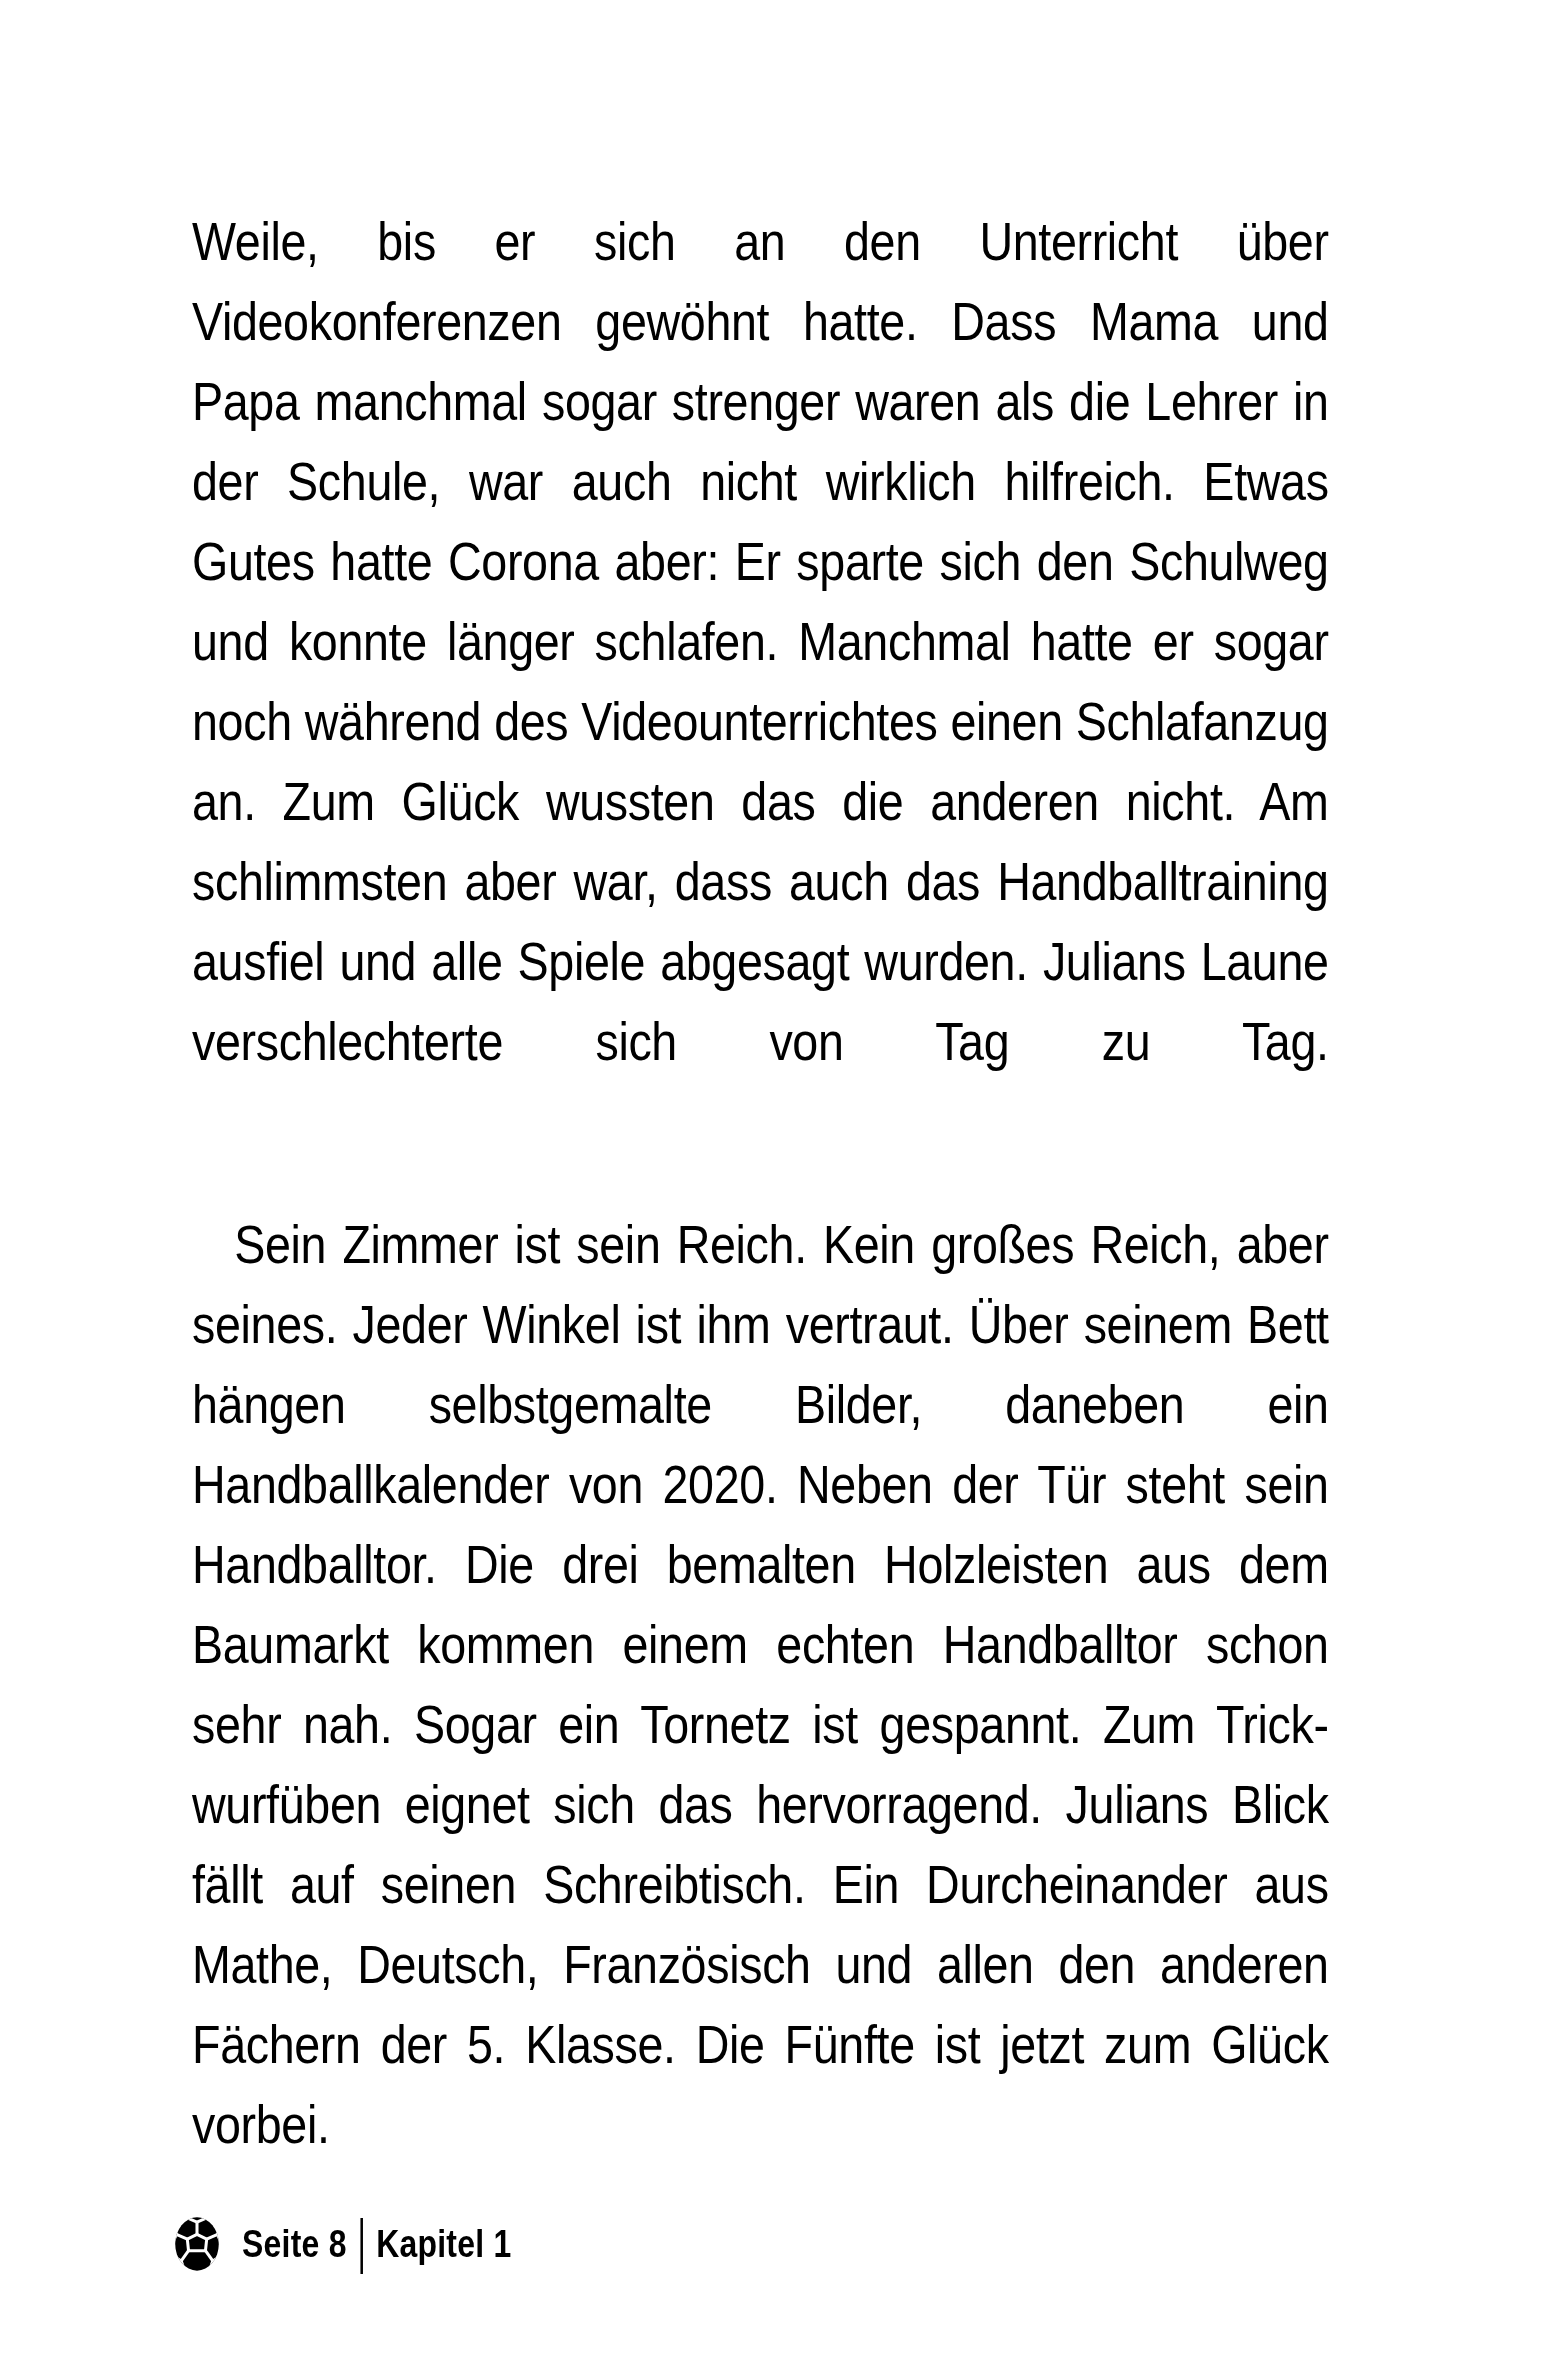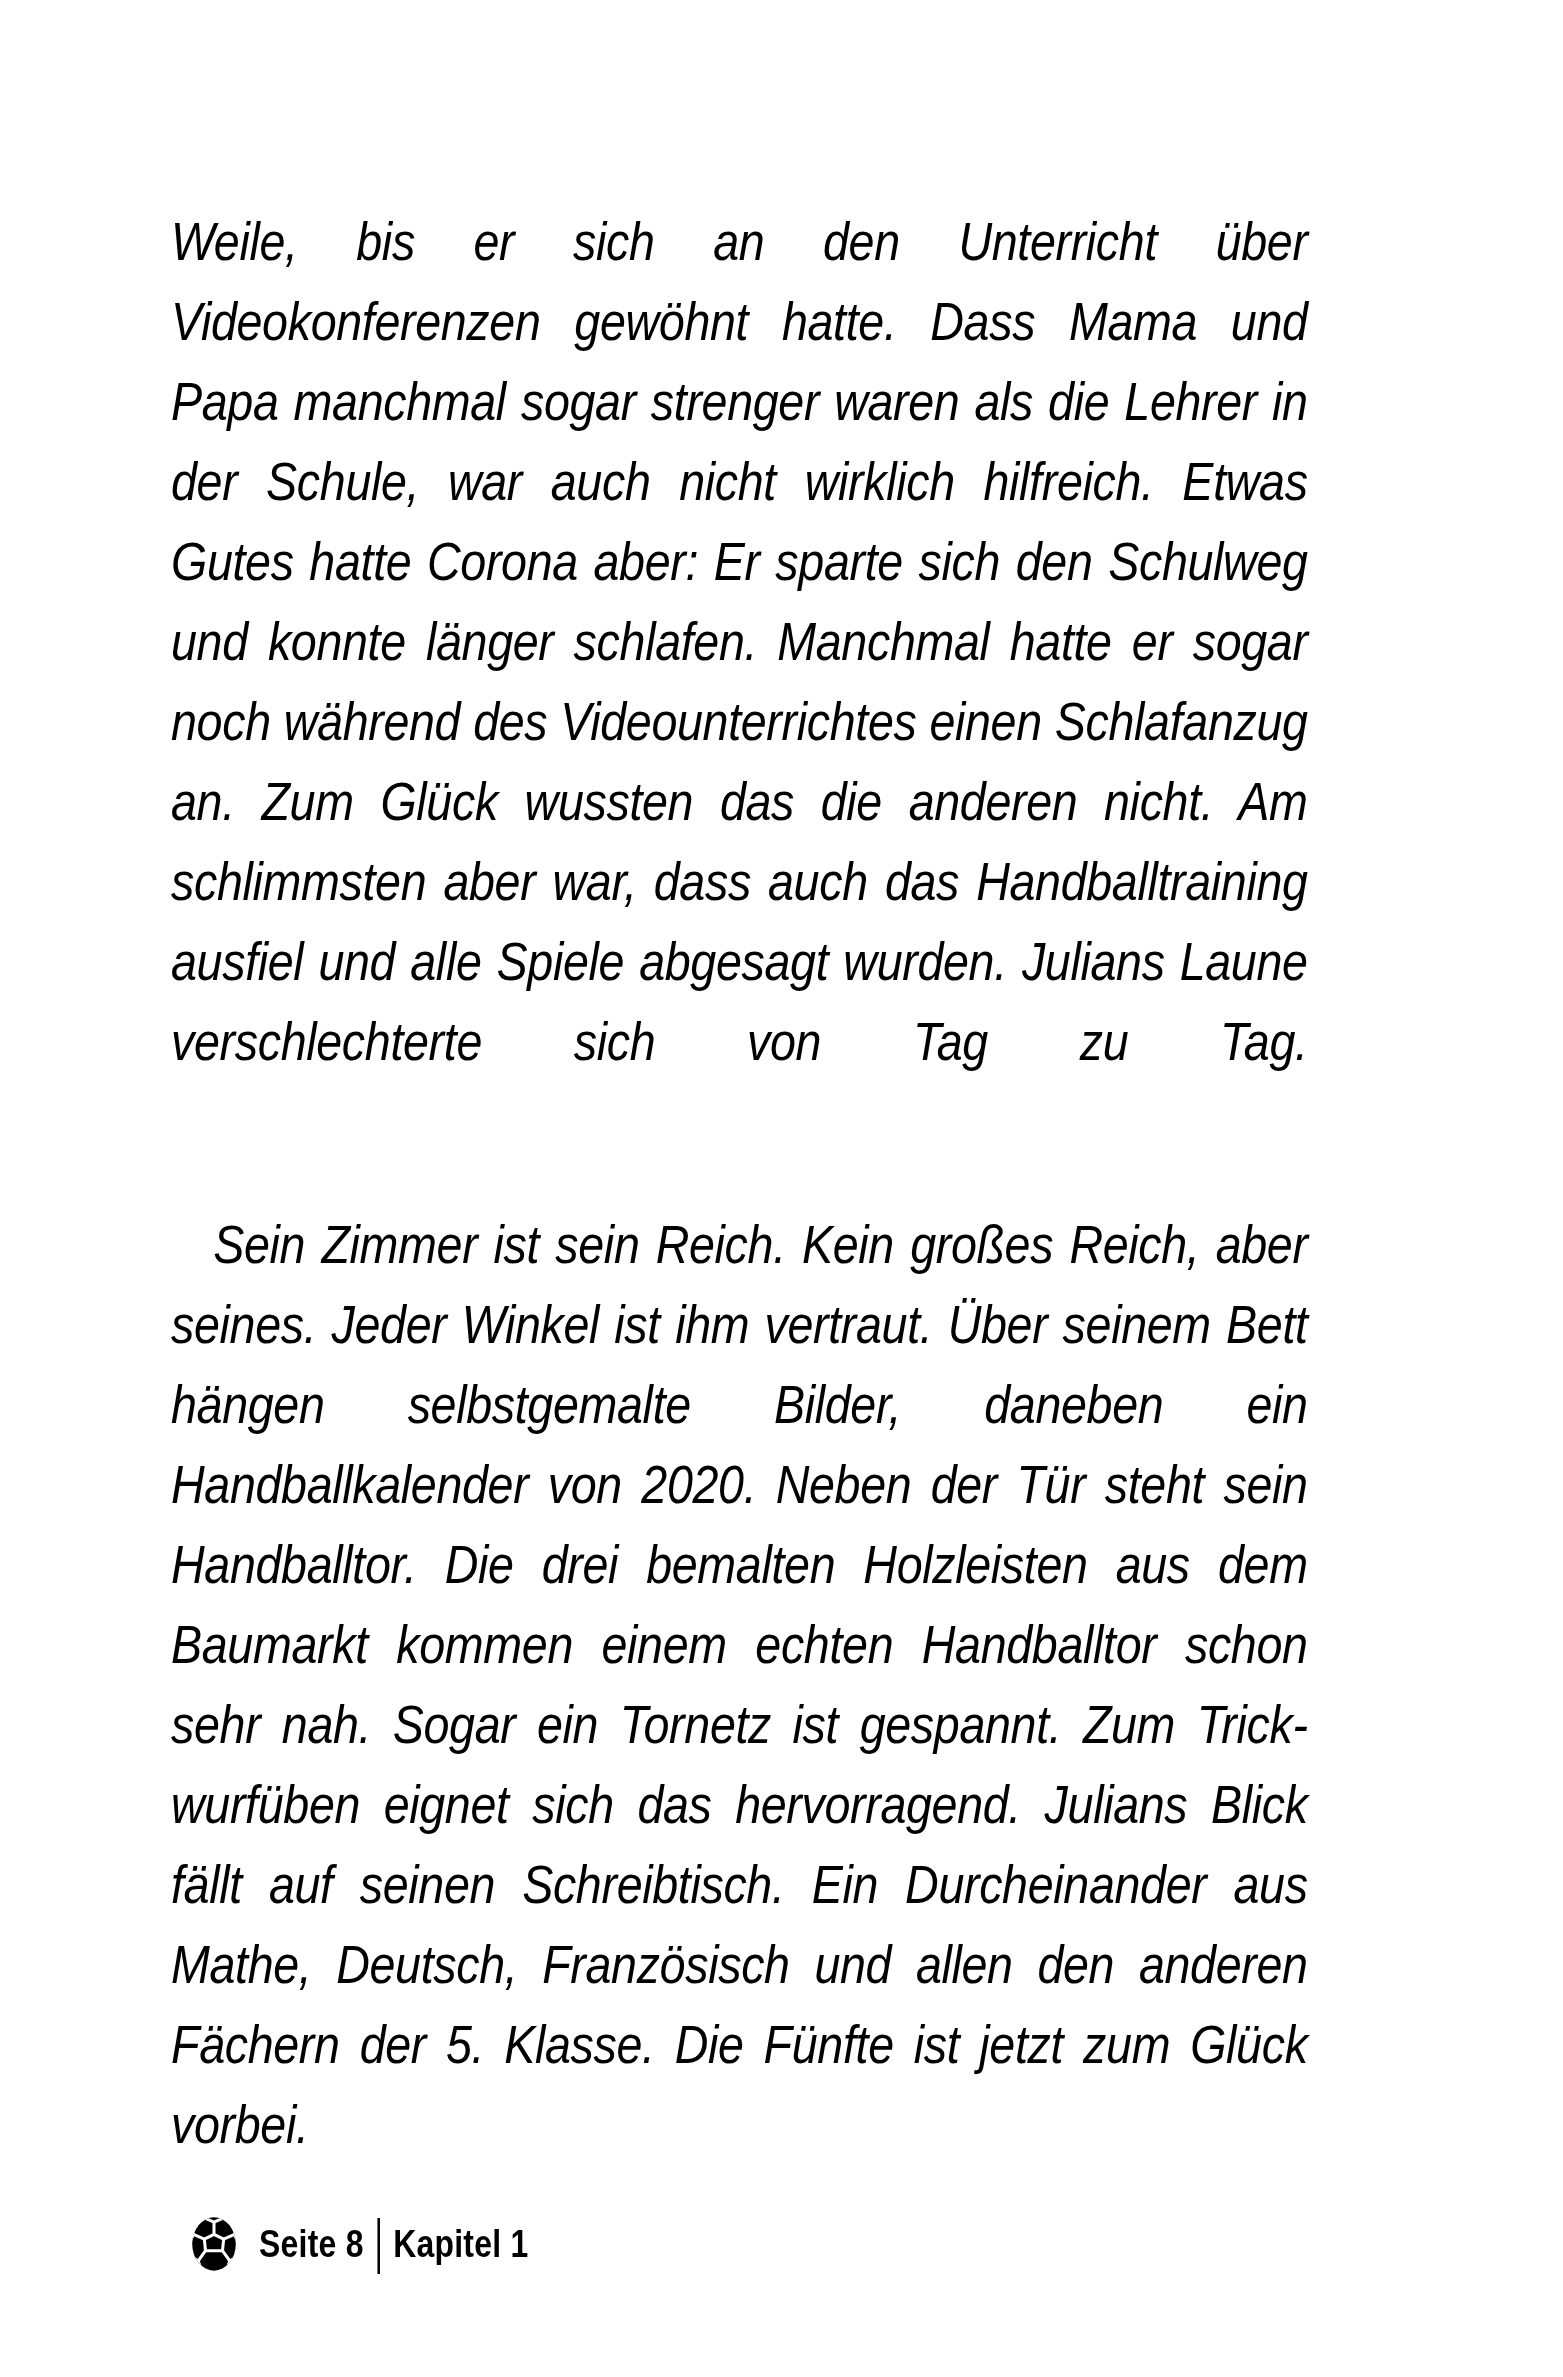--- a/index.html
+++ b/index.html
@@ -20,24 +20,23 @@
 
   
   .page {
     position: absolute;
     inset: 0;
     background: #ffffff;
   }
 
   .text-column {
     position: absolute;
-    left: 171px;
+    left: 192px;
     top: 202px;
     width: 1137px;
-    font-style: italic;
   }
 
   .para {
     margin: 0;
     font-size: 53px;
     line-height: 80px;
     text-align: justify;
     text-justify: inter-word;
     letter-spacing: -0.4px;
     word-spacing: -0.6px;
@@ -60,21 +59,21 @@
   
   .para::after {
     content: "";
     display: inline-block;
     width: 100%;
   }
 
   
   .footer {
     position: absolute;
-    left: 191px;
+    left: 174px;
     top: 2204px;
     display: flex;
     align-items: center;
     height: 79px;
   }
 
   .ball-icon {
     width: 46px;
     height: 56px;
     display: block;

